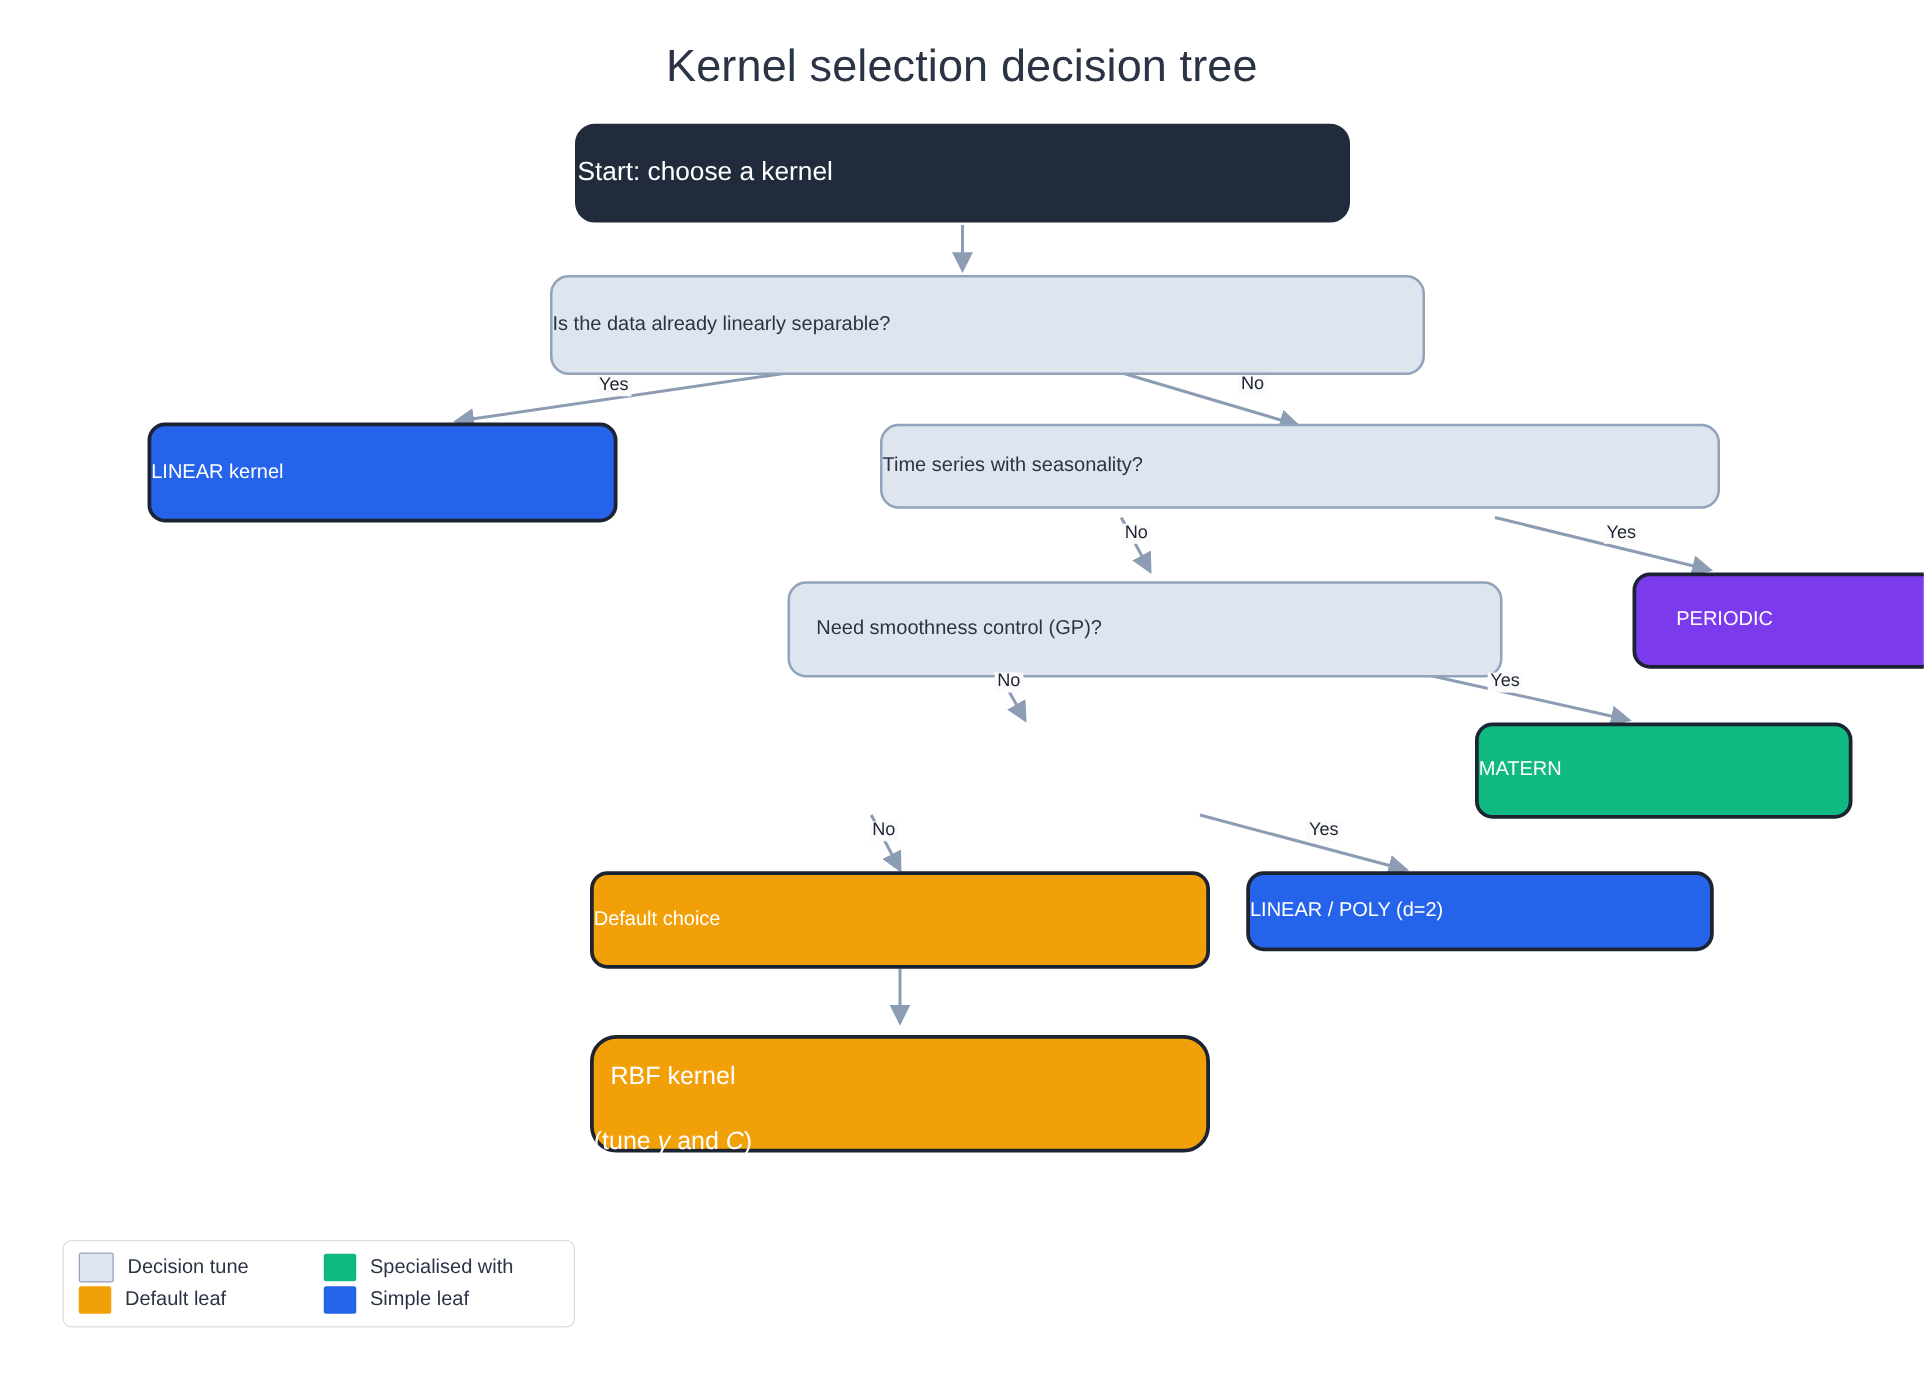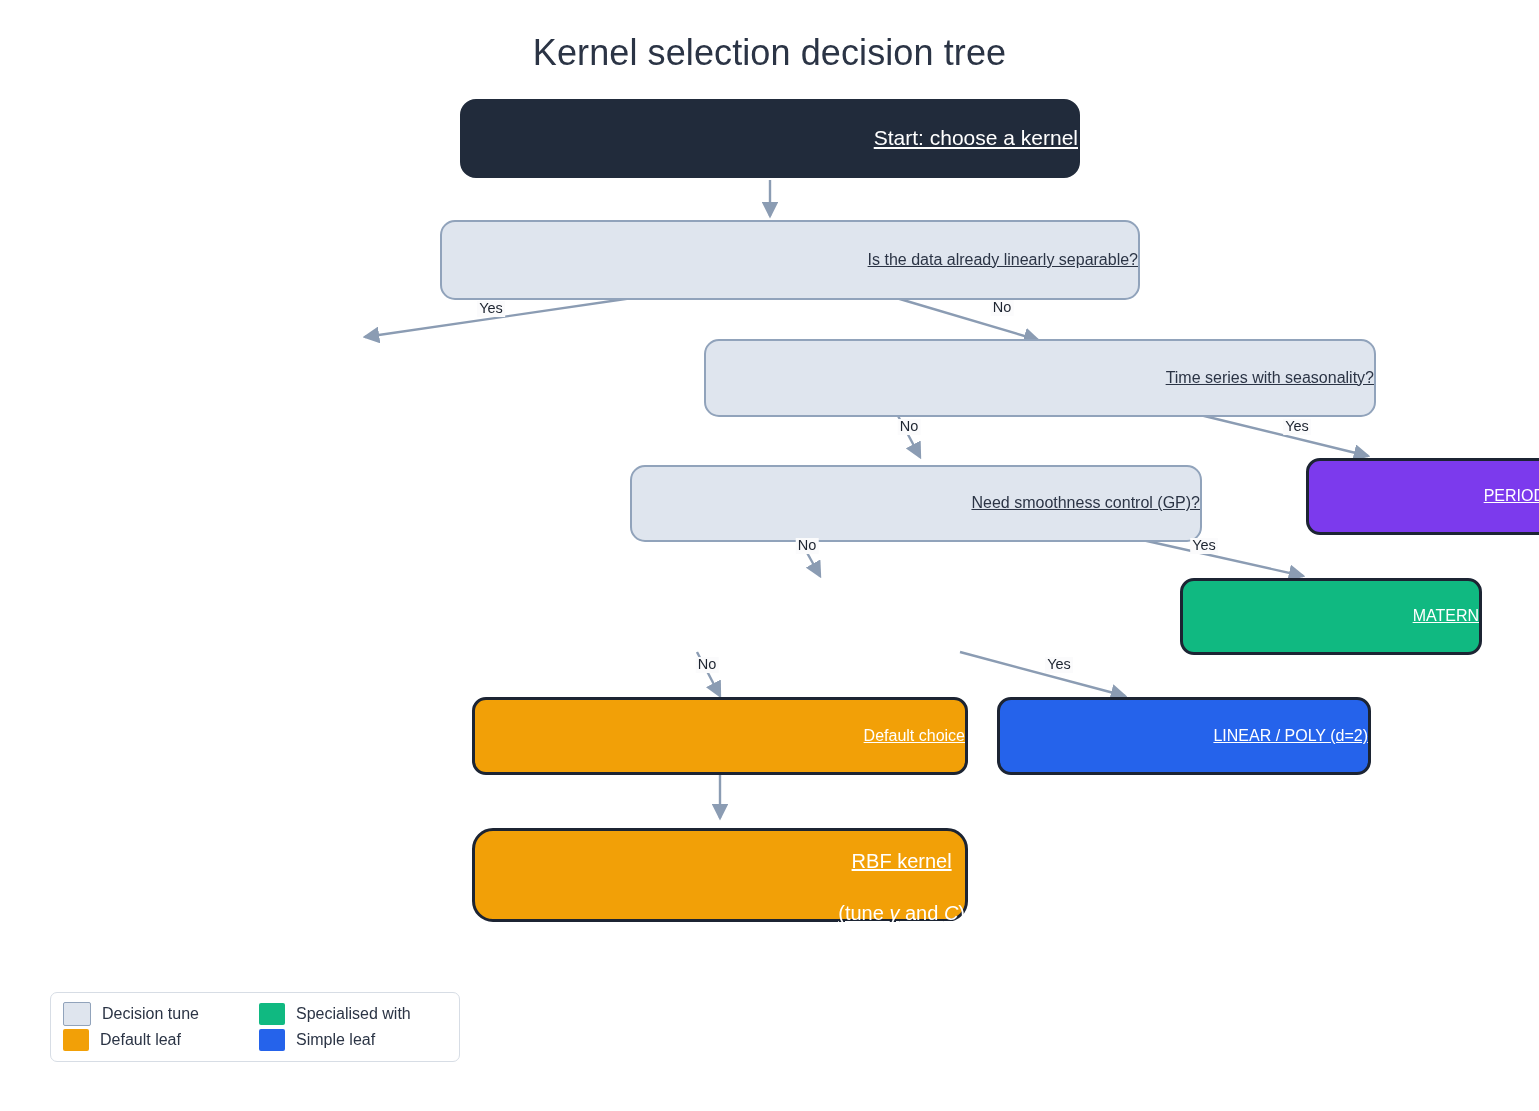--- a/index.html
+++ b/index.html
@@ -42,26 +42,25 @@
     color: #2b3445;
     letter-spacing: 0.1px;
   }
 
   
   .node {
     position: absolute;
     box-sizing: border-box;
     display: flex;
     align-items: center;
-    justify-content: flex-end;
+    justify-content: flex-start;
     text-align: center;
     border-radius: 14px;
     line-height: 1.28;
     white-space: pre-line;
-    text-decoration: underline;
   }
 
   .node.start {
     background: #212b3b;
     color: #ffffff;
     border: 2px solid #212b3b;
     font-size: 21px;
     border-radius: 16px;
   }
 
@@ -171,43 +170,46 @@
   </svg>
 
   <div class="node start" style="left:460px; top:99px; width:620px; height:79px;">
     <span>Start: choose a kernel</span>
   </div>
 
   <div class="node decision" style="left:440px; top:220px; width:700px; height:80px;">
     <span>Is the data already linearly separable?</span>
   </div>
 
-
-  <div class="node decision" style="left:704px; top:339px; width:672px; height:78px;">
+  <div class="node leaf simple" style="left:118px; top:338px; width:376px; height:80px;">
+    <span>LINEAR kernel</span>
+  </div>
+
+  <div class="node decision" style="left:704px; top:339px; width:672px; height:68px;">
     <span>Time series with seasonality?</span>
   </div>
 
   <div class="node leaf periodic" style="left:1306px; top:458px; width:258px; height:77px;padding-left:32px;">
     <span>PERIODIC</span>
   </div>
 
   <div class="node decision" style="left:630px; top:465px; width:572px; height:77px;padding-left:21px;">
     <span>Need smoothness control (GP)?</span>
   </div>
 
   <div class="node leaf special" style="left:1180px; top:578px; width:302px; height:77px;">
     <span>MATERN</span>
   </div>
 
 
   <div class="node leaf default" style="left:472px; top:697px; width:496px; height:78px;">
     <span>Default choice</span>
   </div>
 
-  <div class="node leaf simple" style="left:997px; top:697px; width:374px; height:78px;">
+  <div class="node leaf simple" style="left:997px; top:697px; width:374px; height:64px;">
     <span>LINEAR / POLY (d=2)</span>
   </div>
 
   <div class="node leaf default big" style="left:472px; top:828px; width:496px; height:94px;">
     <span>
       <span>RBF kernel</span><br>
       <span><span>(tune </span><span style="font-style:italic">γ</span><span> and </span><span style="font-style:italic">C</span><span>)</span></span>
     </span>
   </div>
 

